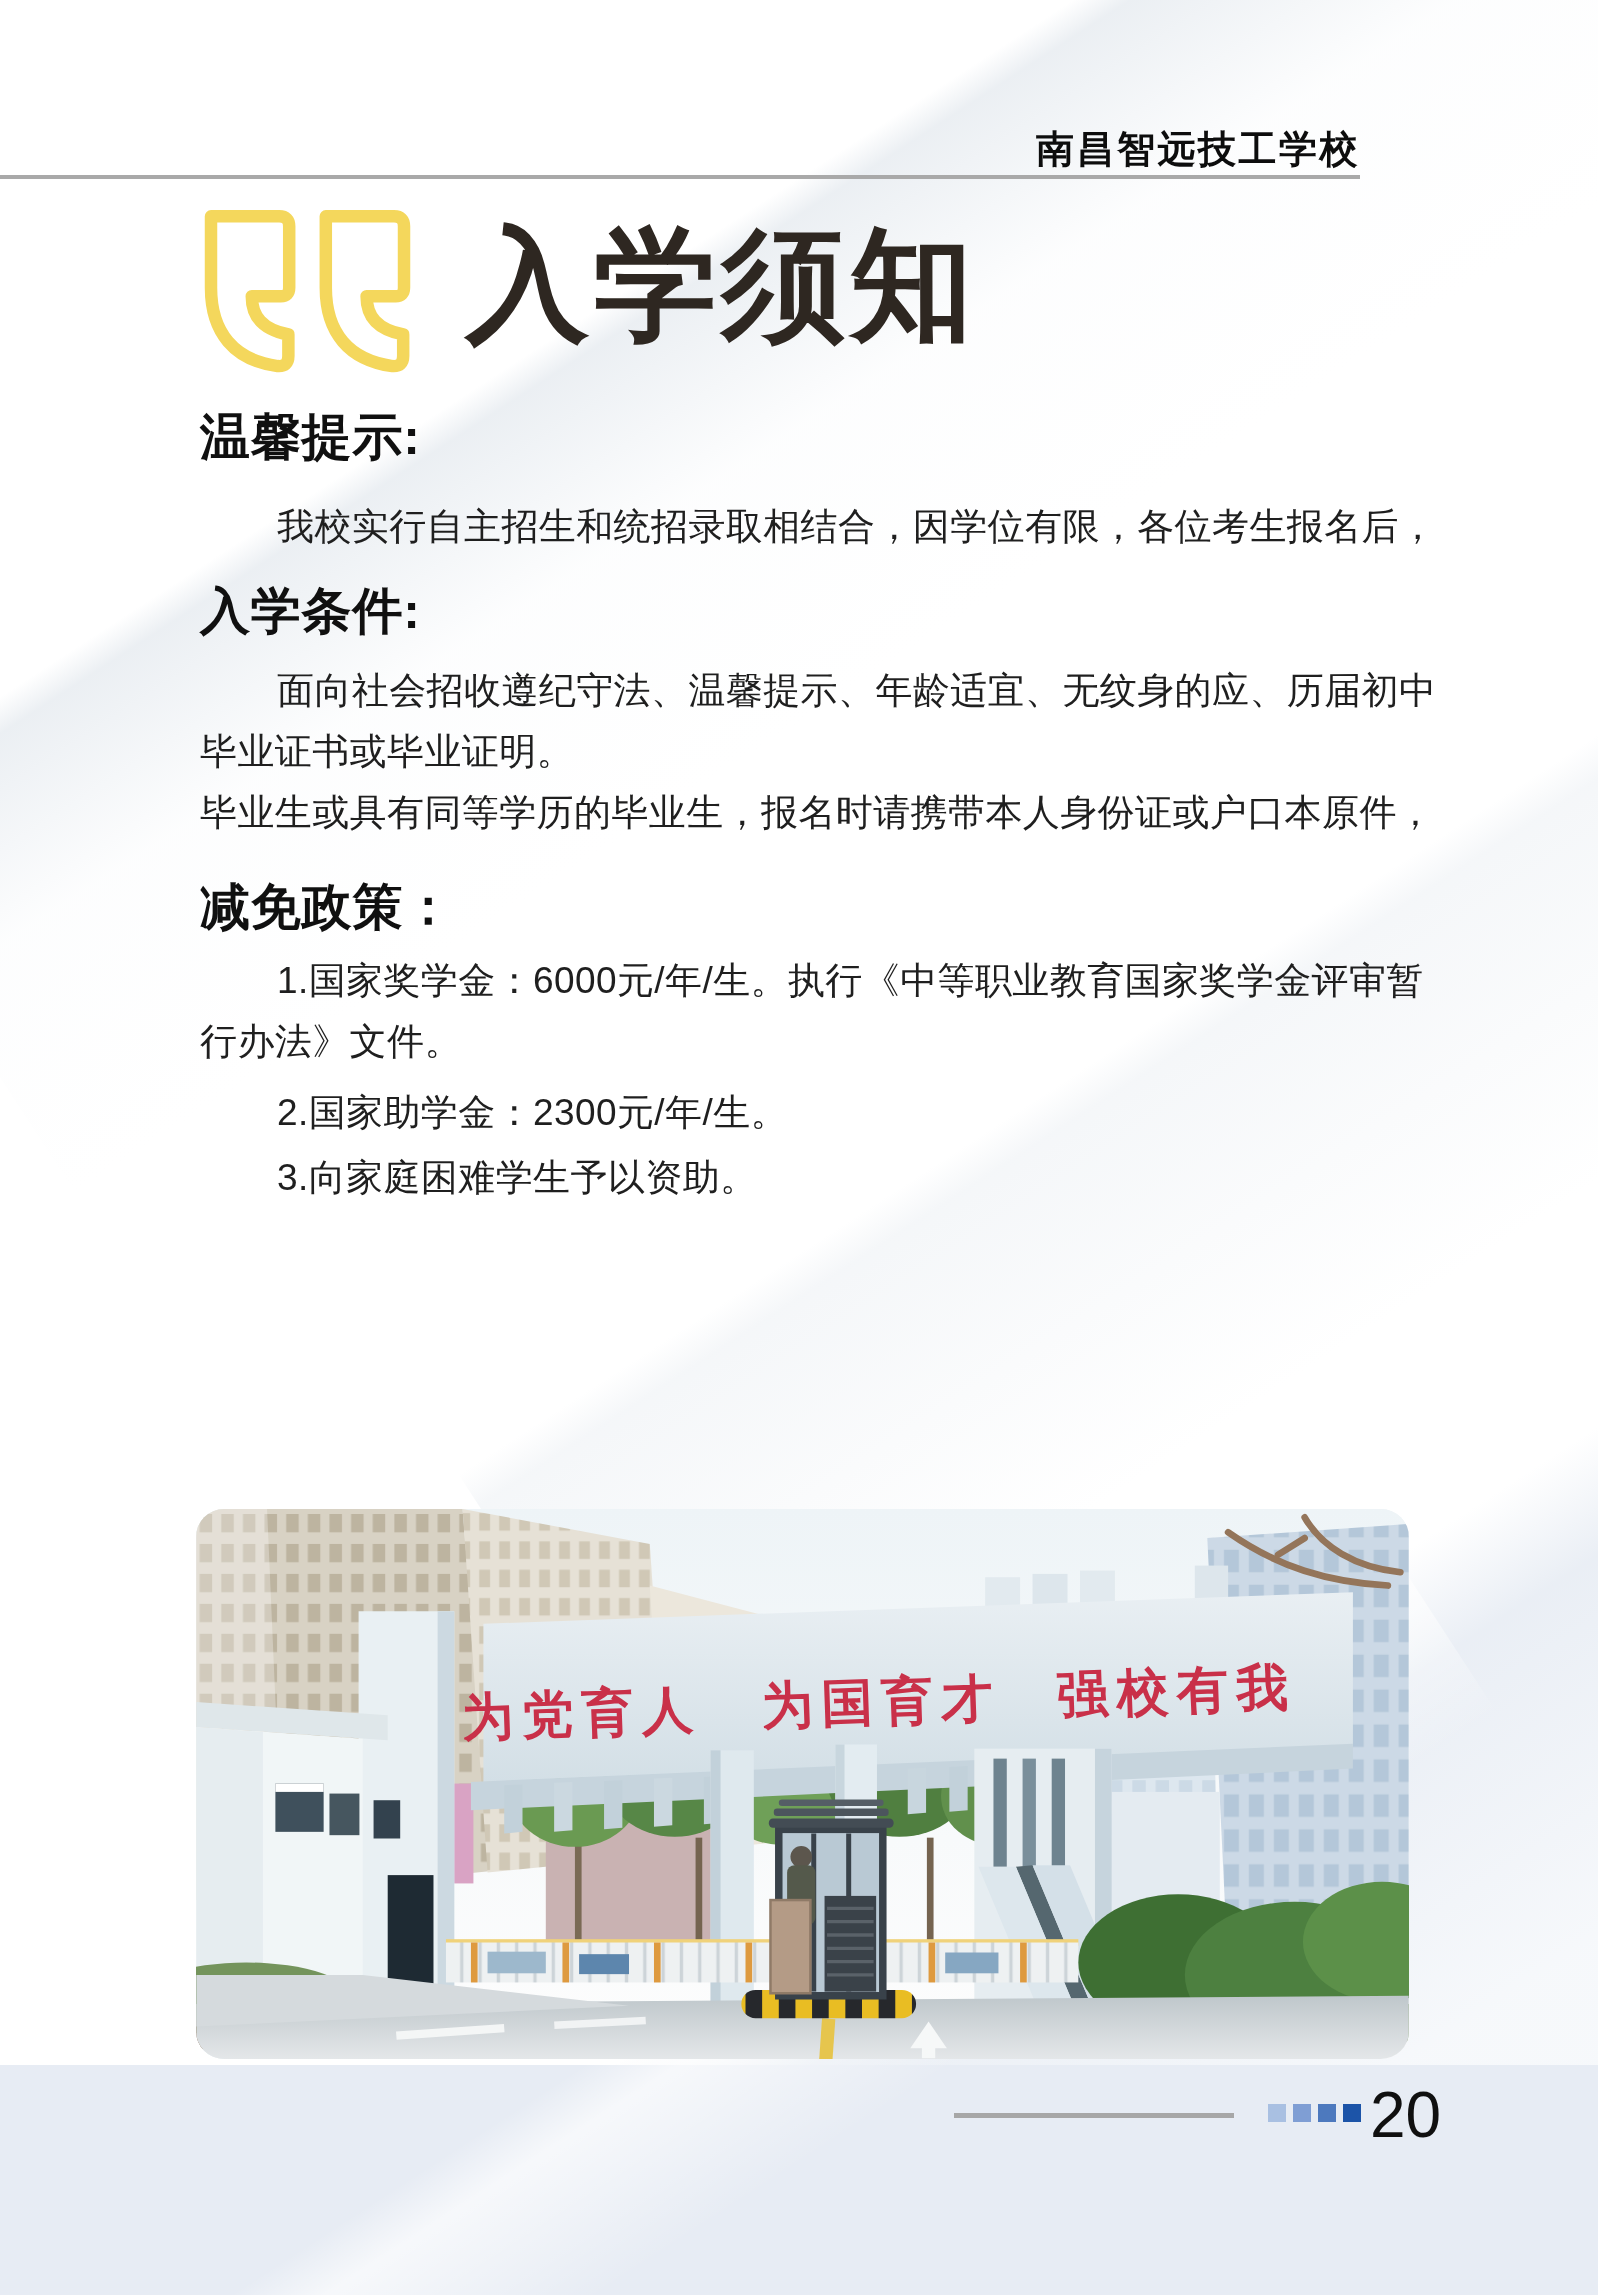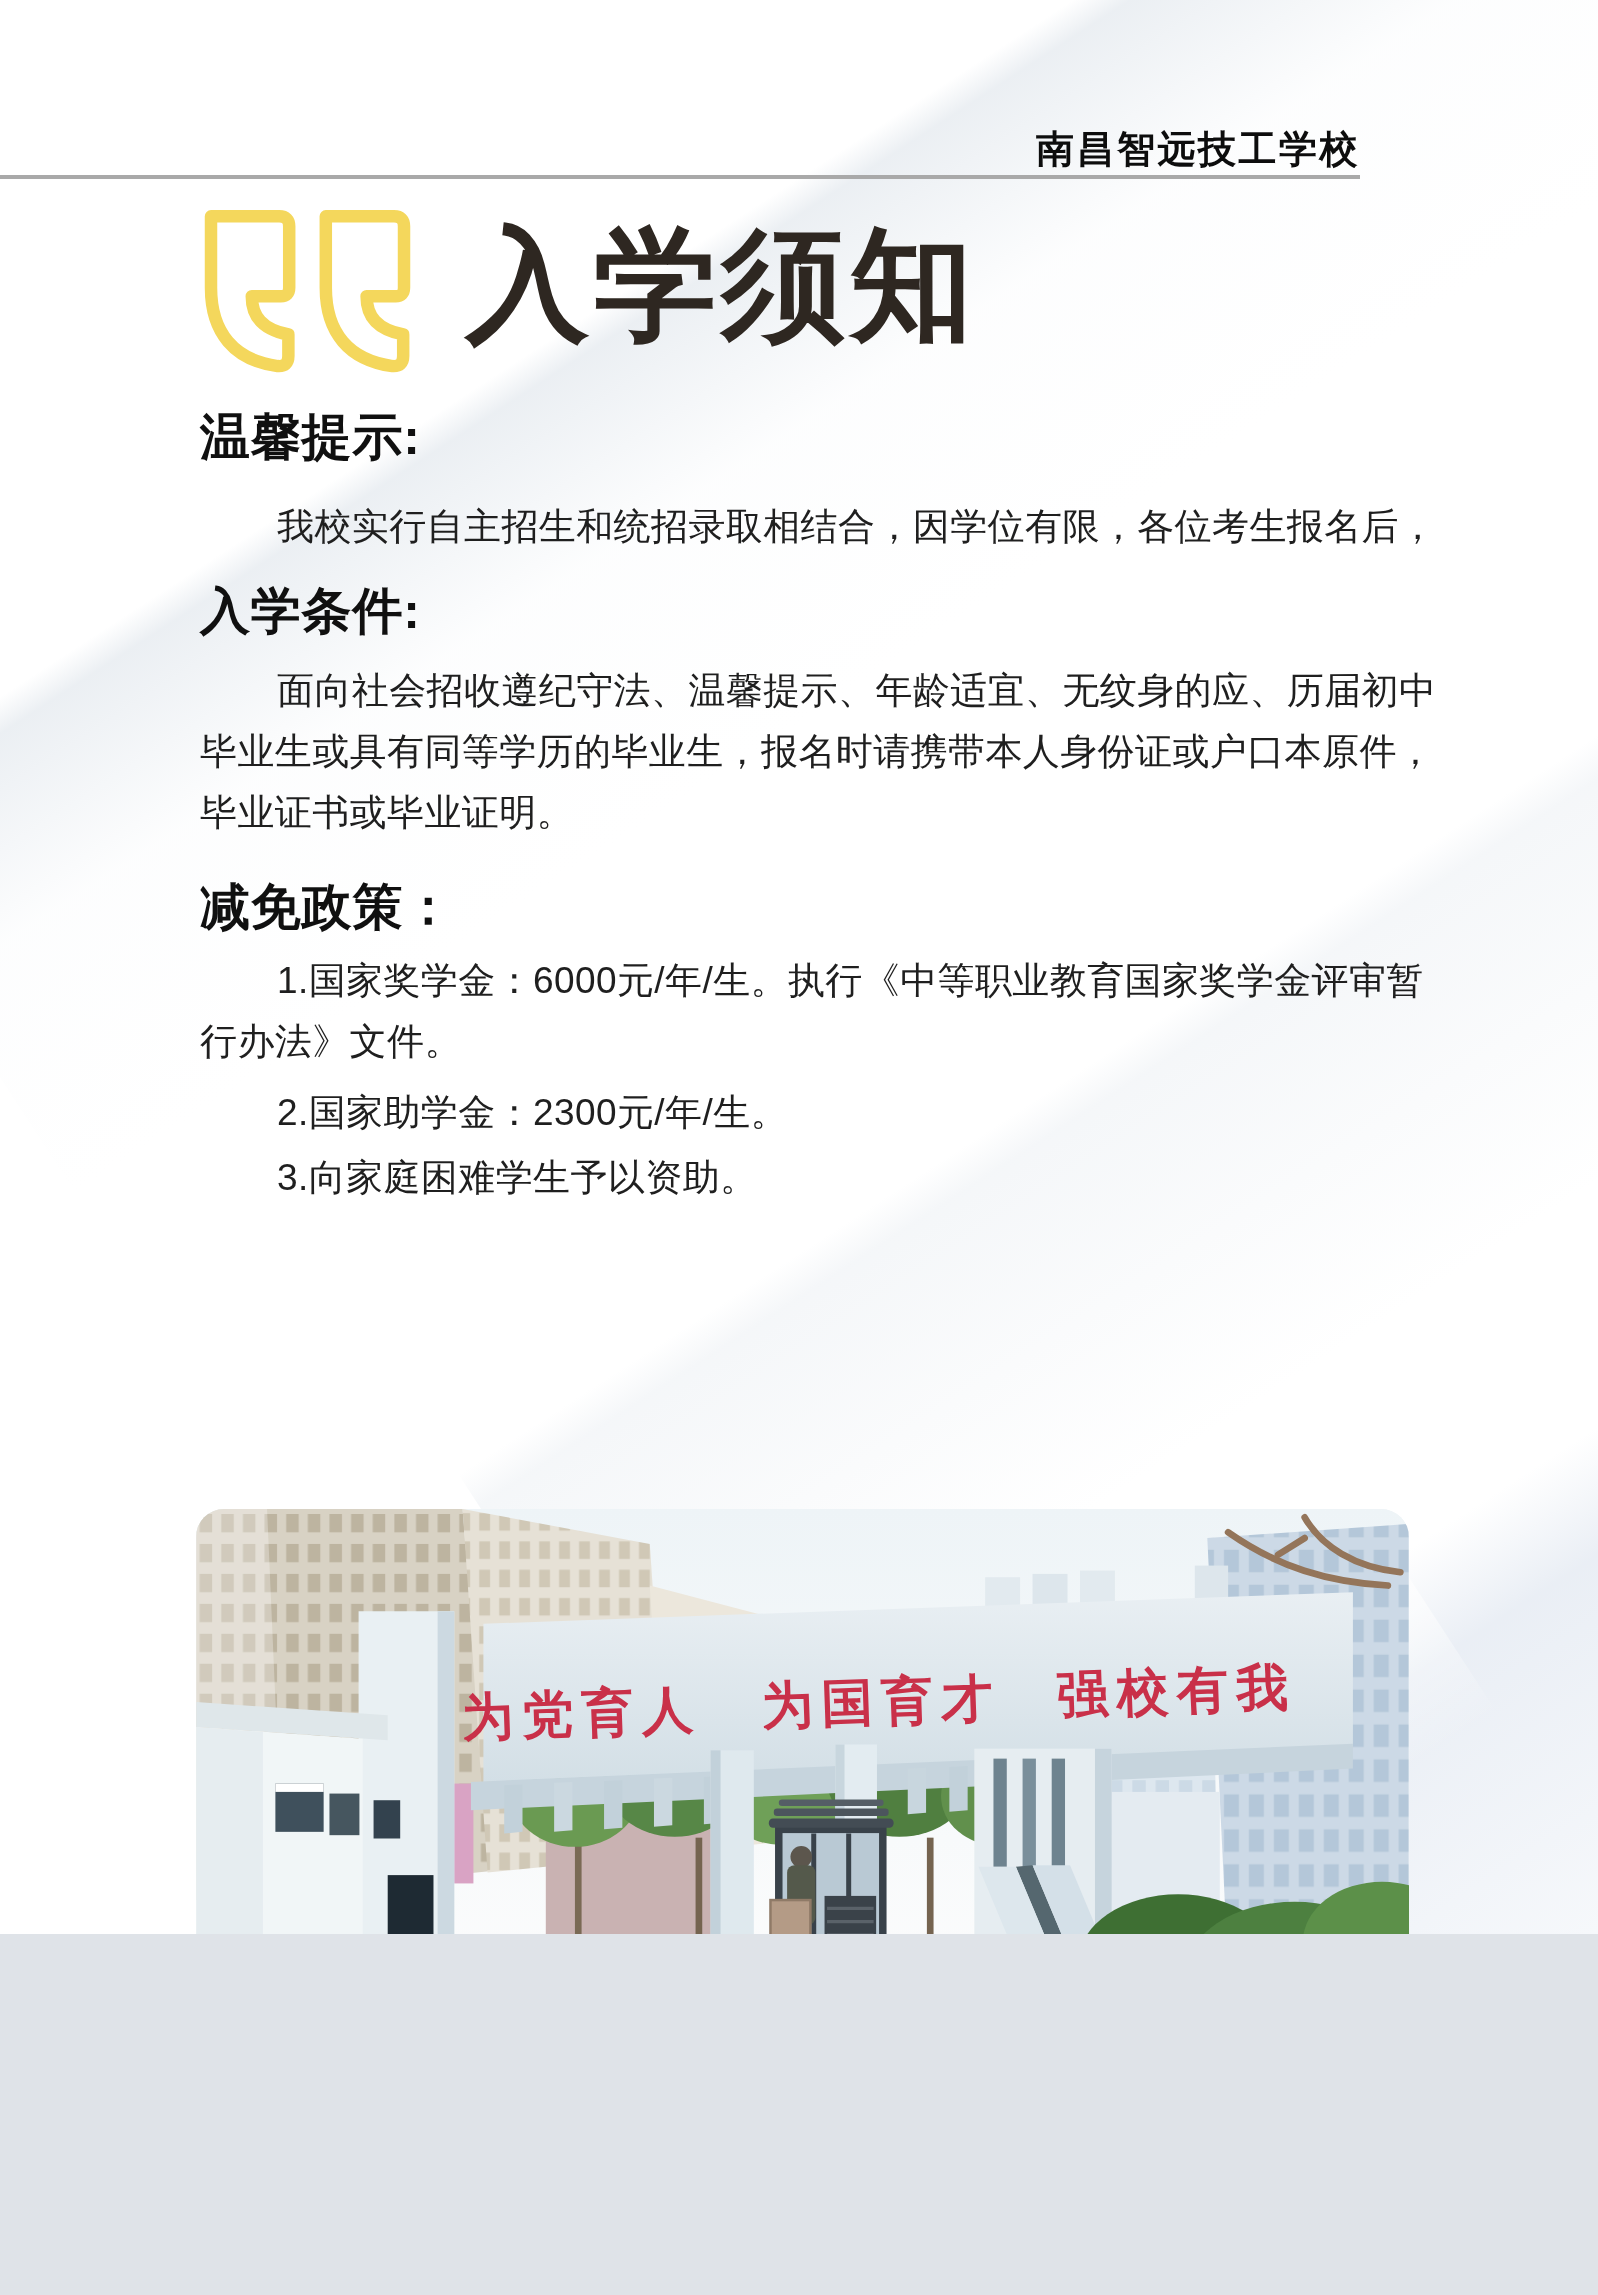--- a/index.html
+++ b/index.html
@@ -1,18 +1,18 @@
 <!DOCTYPE html>
 <html style="font-size:13.3px"><head>
 <meta charset="utf-8">
 <style>
   html,body{margin:0;padding:0;background:#dfe3e8;}
   *{box-sizing:border-box;}
   .page{
-    position:relative;width:1599px;height:1934px;margin:0 auto;
+    position:relative;width:1599px;height:2295px;margin:0 auto;
     background:#ffffff;overflow:hidden;
     font-family:"Liberation Sans", sans-serif;color:#1f1f1f;
   }
   
   .band{position:absolute;pointer-events:none;z-index:0;}
   .band1{left:-416px;top:-466px;width:2581px;height:1041px;transform:rotate(-33deg);
     background:linear-gradient(to bottom, rgba(255,255,255,0) 56%, rgba(219,226,233,0.55) 59%, rgba(246,248,250,0.25) 76%, rgba(255,255,255,0) 100%);}
   .band2{left:250px;top:208px;width:2165px;height:1249px;transform:rotate(-33deg);
     background:linear-gradient(to bottom, rgba(255,255,255,0) 55%, rgba(221,228,235,0.30) 58%, rgba(255,255,255,0) 85%);}
   .band3{left:-333px;top:1457px;width:2498px;height:1082px;transform:rotate(-33deg);
@@ -78,22 +78,22 @@
 
   <div class="content">
     <h2 class="sec-h">温馨提示:</h2>
     <div class="mt33">
       <div class="body-line ind">我校实行自主招生和统招录取相结合，因学位有限，各位考生报名后，</div>
     </div>
 
     <h2 class="sec-h mt28">入学条件:</h2>
     <div class="mt22">
       <div class="body-line ind">面向社会招收遵纪守法、温馨提示、年龄适宜、无纹身的应、历届初中</div>
+      <div class="body-line">毕业证书或毕业证明。</div>
       <div class="body-line">毕业生或具有同等学历的毕业生，报名时请携带本人身份证或户口本原件，</div>
-      <div class="body-line">毕业证书或毕业证明。</div>
     </div>
 
     <h2 class="sec-h mt40">减免政策：</h2>
 
     <div class="mt15">
       <div class="body-line ind">1.国家奖学金：6000元/年/生。执行《中等职业教育国家奖学金评审暂</div>
       <div class="body-line">行办法》文件。</div>
     </div>
     <div class="mt12">
       <div class="body-line ind">2.国家助学金：2300元/年/生。</div>

